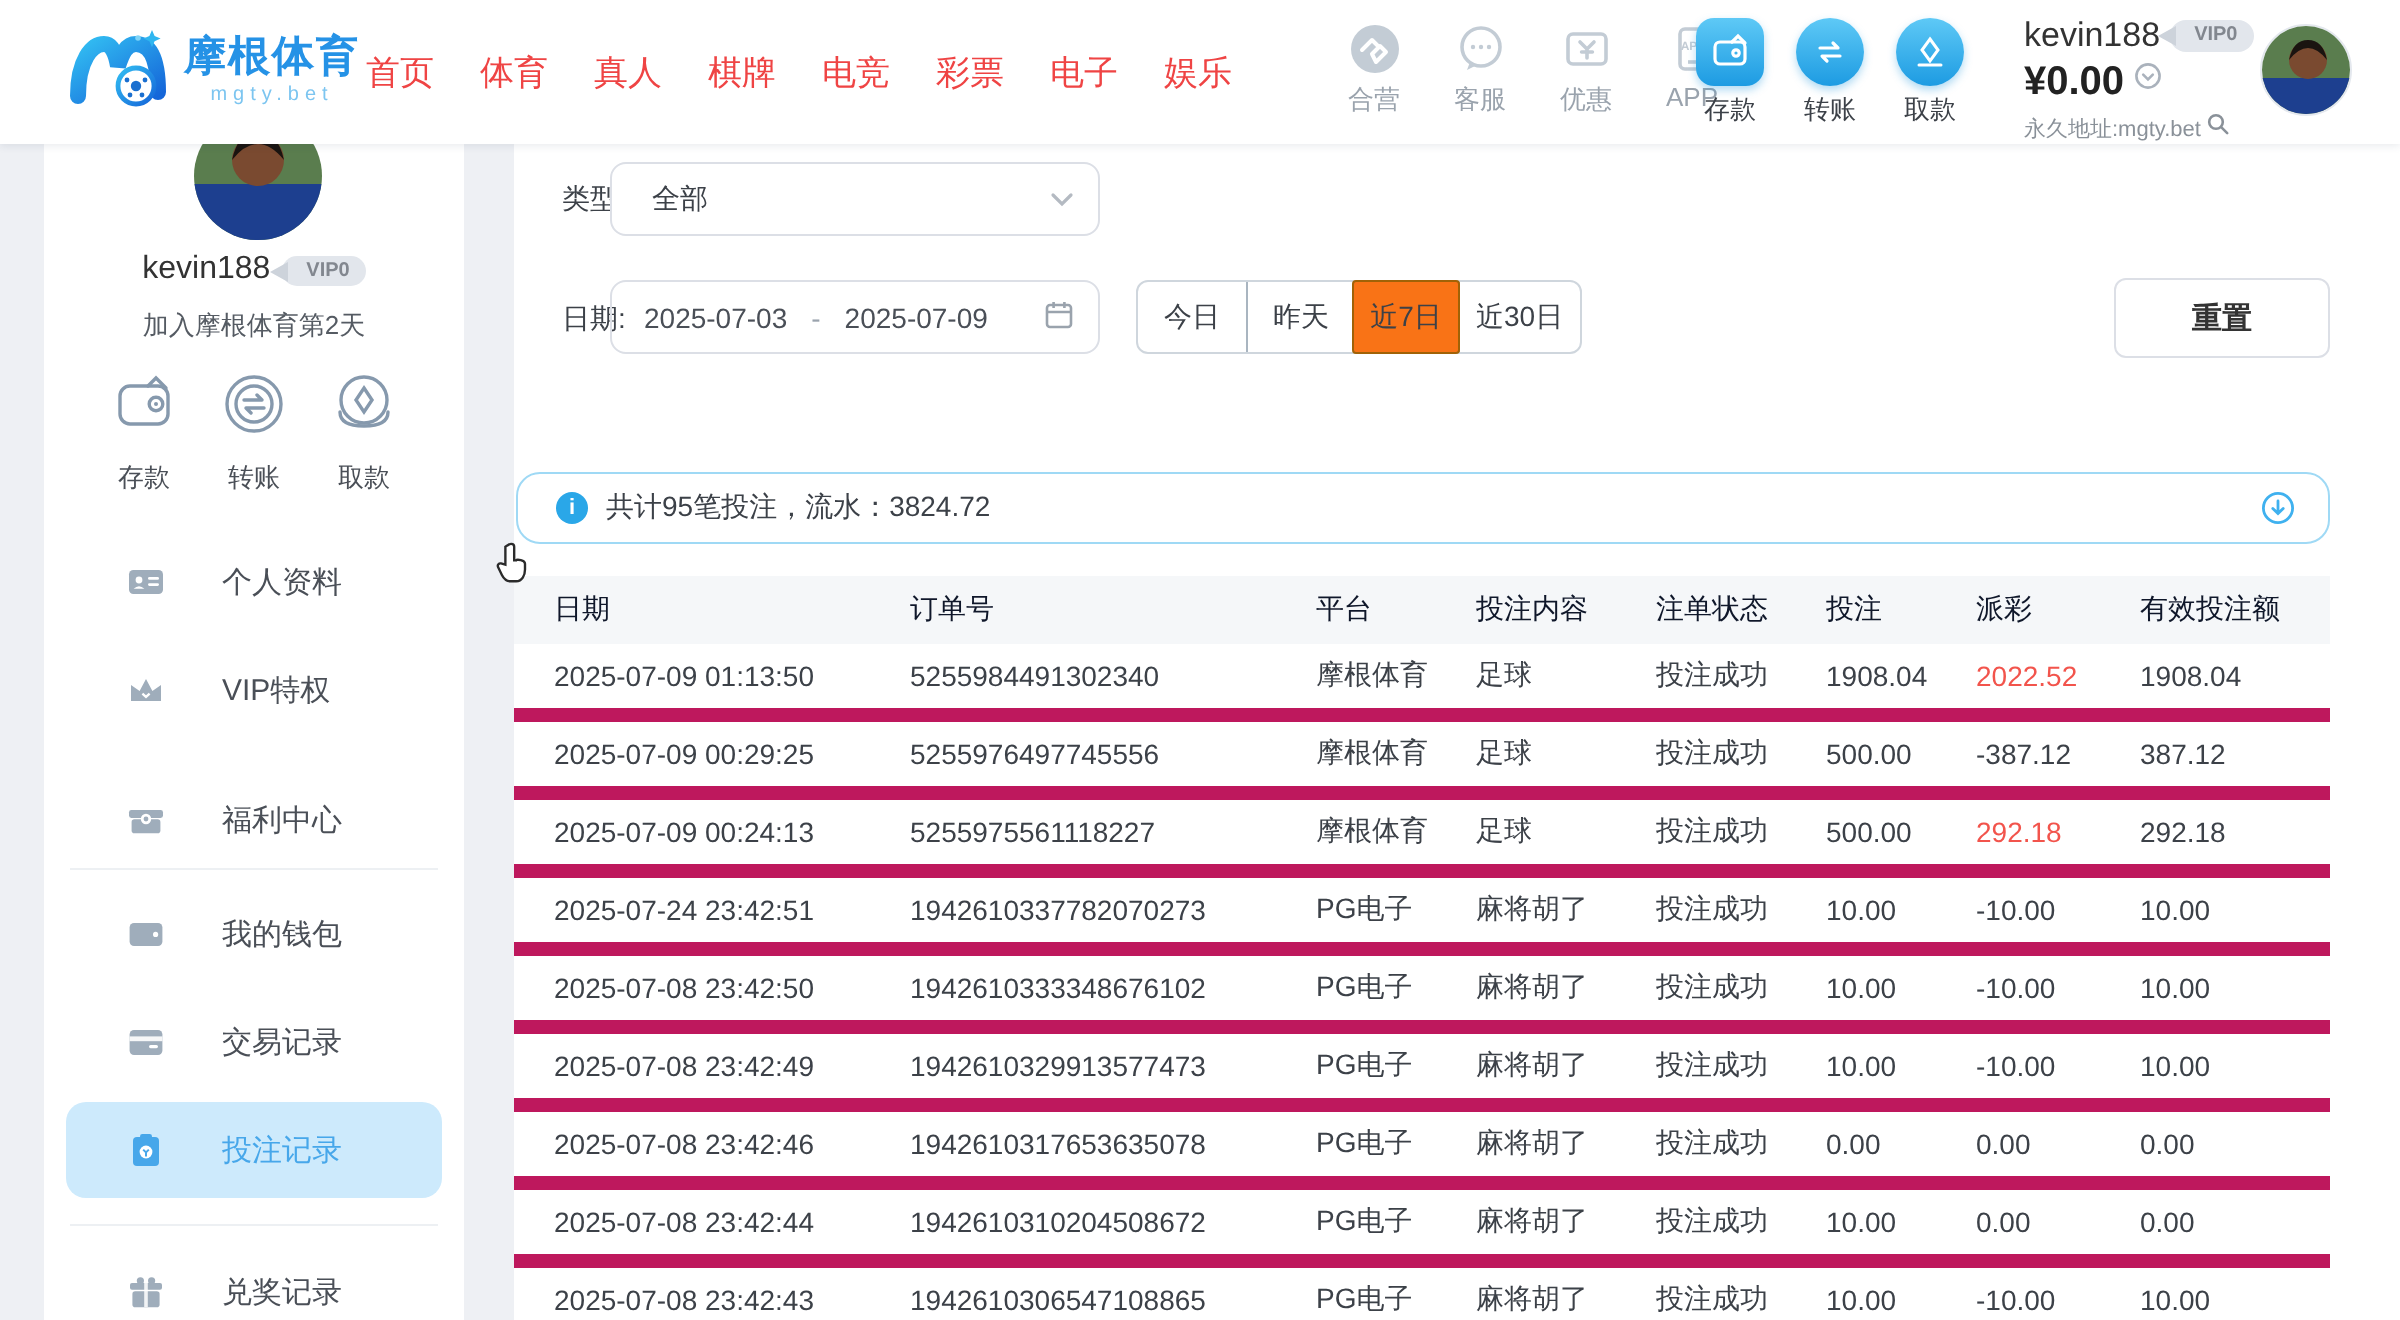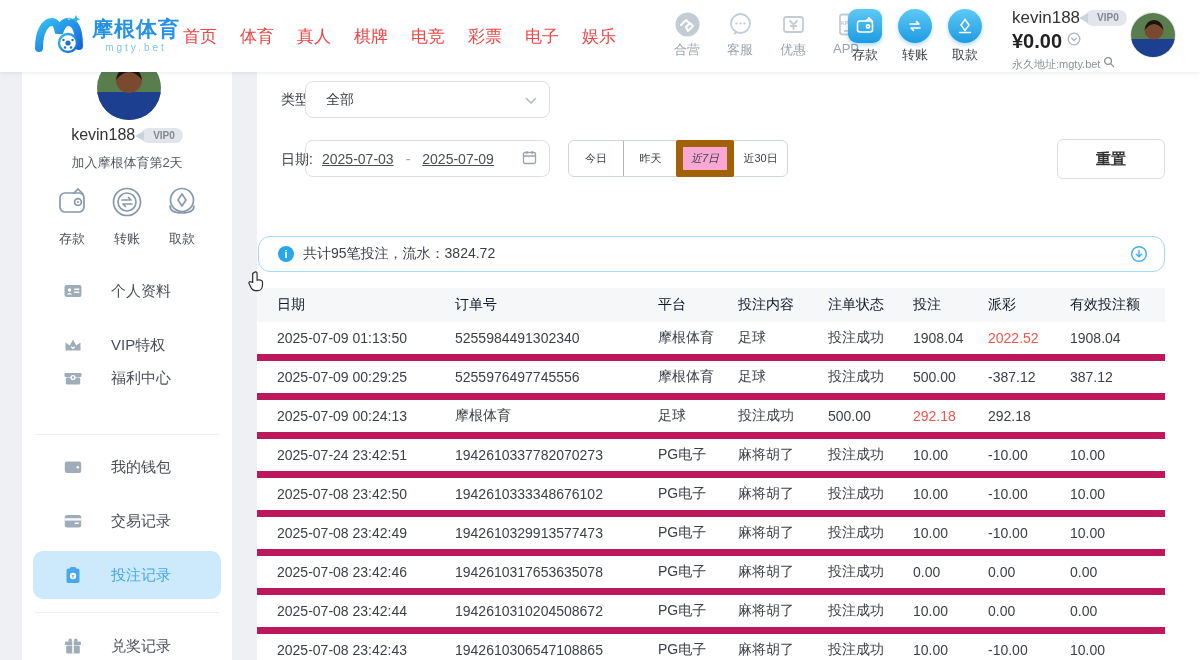--- a/index.html
+++ b/index.html
@@ -65,29 +65,29 @@
 
   
   .main { position:absolute; left:257px; top:72px; width:943px; height:588px; background:#fff; z-index:5; }
   .f-label { position:absolute; font-size:14px; color:#3c4148; }
   .select-box { position:absolute; left:48px; width:245px; height:37px; border:1px solid #dcdfe6; border-radius:8px;
                 background:#fff; display:flex; align-items:center; padding:0 12px 0 20px; cursor:pointer; }
   .select-box .sel-val { font-size:14px; color:#3c4148; flex:1; }
   .date-box { position:absolute; left:48px; top:68px; width:245px; height:37px; border:1px solid #dcdfe6; border-radius:8px;
               display:flex; align-items:center; padding:0 12px 0 16px; cursor:pointer; font-size:14px; color:#4a4f57; }
   .date-box .d-sep { margin:0 12px; color:#9aa3ad; }
-  .date-box .d-from,.date-box .d-to { white-space:nowrap;text-decoration:underline; }
+  .date-box .d-from,.date-box .d-to { white-space:nowrap; }
   .date-box .cal { margin-left:auto; }
 
   .seg-group { position:absolute; left:311px; top:68px; height:37px; display:flex; border:1px solid #cfd6dd; border-radius:6px; background:#fff; }
-  .seg { min-width:54px; padding:0 8px; display:flex; align-items:center; justify-content:center; font-size:11px;
+  .seg { min-width:54px; padding:0 8px; display:flex; align-items:center; justify-content:center; font-size:14px;
          color:#3c4148; cursor:pointer; border-left:1px solid #a9b5c0; }
   .seg:first-child { border-left:none; border-radius:5px 0 0 5px; }
   .seg:last-child { border-radius:0 5px 5px 0; }
-  .seg.active { border:7px solid #a16207; margin:-1px; z-index:2; background:#f9a8d4; border-radius:2px;font-style:italic; }
+  .seg.active { border:1px solid #a16207; margin:-1px; z-index:2; background:#f97316; border-radius:2px; }
 
   .btn { position:absolute; top:67px; width:108px; height:40px; border-radius:6px; font-size:15px; font-weight:bold;
          display:flex; align-items:center; justify-content:center; cursor:pointer; }
   .btn-query { left:680px; background:#36b0ee; color:#fff; }
   .btn-reset { left:800px; background:#fff; color:#333; border:1px solid #dcdfe6; }
 
   .summary { position:absolute; left:1px; top:164px; width:907px; height:36px; border:1px solid #9fd9f5;
              border-radius:12px; display:flex; align-items:center; padding:0 16px 0 19px; background:#fff; }
   .summary .info-i { width:16px; height:16px; border-radius:50%; background:#2aa7e8; color:#fff; font-size:11px;
              font-weight:bold; display:flex; align-items:center; justify-content:center; flex:0 0 auto; font-style:normal; }
@@ -168,21 +168,21 @@
   </div>
   <div class="s-menu-item" style="top:321px">
     <span class="mi-icon">
       <svg width="20" height="20" viewBox="0 0 20 20" fill="currentColor">
         <path d="M2.5 15.5 L2.5 7.5 L6.8 10.5 L10 4.5 L13.2 10.5 L17.5 7.5 L17.5 15.5 Z"></path>
         <path d="M8.2 11.8 l1.8 1.6 1.8 -1.6" stroke="#fff" stroke-width="1.2" fill="none"></path>
       </svg>
     </span>
     <span class="mi-label">VIP特权</span>
   </div>
-  <div class="s-menu-item" style="top:354px">
+  <div class="s-menu-item" style="top:386px">
     <span class="mi-icon">
       <svg width="20" height="20" viewBox="0 0 20 20" fill="currentColor">
         <rect x="1.5" y="5" width="17" height="4" rx="1.2"></rect>
         <rect x="2.8" y="9.6" width="14.4" height="7" rx="1.4"></rect>
         <circle cx="10" cy="9.5" r="2.6" fill="#fff"></circle>
           <circle cx="10" cy="9.5" r="1.2"></circle>
       </svg>
     </span>
     <span class="mi-label">福利中心</span>
   </div>
@@ -308,20 +308,21 @@
       <span>5255976497745556</span>
       <span>摩根体育</span>
       <span>足球</span>
       <span>投注成功</span>
       <span>500.00</span>
       <span>-387.12</span>
       <span>387.12</span>
     </div>
     <div class="t-row">
       <span>2025-07-09 00:24:13</span>
+      <span>5255975561118227</span>
       <span>摩根体育</span>
       <span>足球</span>
       <span>投注成功</span>
       <span>500.00</span>
       <span class="red">292.18</span>
       <span>292.18</span>
     </div>
     <div class="t-row">
       <span>2025-07-24 23:42:51</span>
       <span>1942610337782070273</span>

